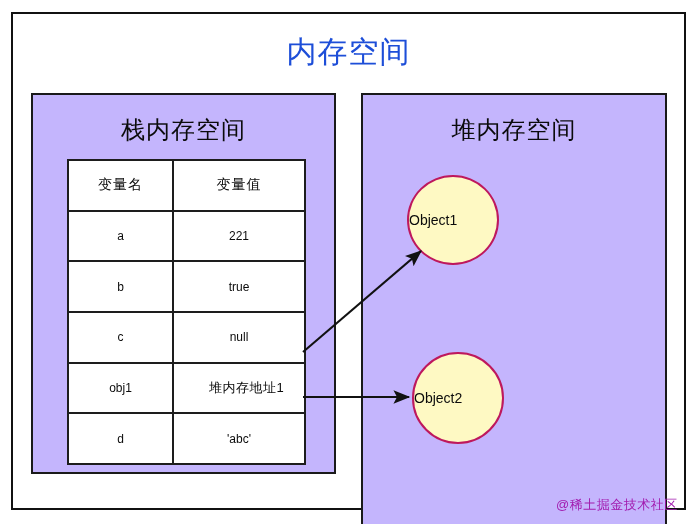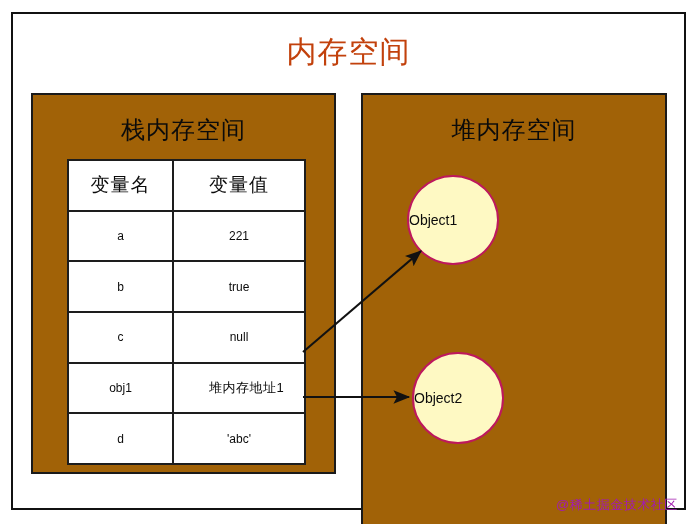--- a/index.html
+++ b/index.html
@@ -40,30 +40,30 @@
   .main-title {
     position: absolute;
     left: 11px;
     top: 34px;
     width: 675px;
     text-align: center;
     font-size: 30px;
     line-height: 36px;
     letter-spacing: 1px;
     font-weight: 400;
-    color: #c2410c;
+    color: #1d4ed8;
     white-space: nowrap;
   }
 
   
   .region-box {
     position: absolute;
     border: 2px solid #1a1a1a;
     box-sizing: border-box;
-    background: #a16207;
+    background: #c4b5fd;
   }
   .stack-box {
     left: 31px;
     top: 93px;
     width: 305px;
     height: 381px;
   }
   .heap-box {
     left: 361px;
     top: 93px;
@@ -101,21 +101,21 @@
     font-weight: 400;
     padding: 0;
     height: 43.7px;
     color: #0b0b0b;
     background: #ffffff;
   }
   .stack-table .col-name { width: 105px; }
   .stack-table .col-val  { width: 132px; }
 
   .hdr-cell {
-    font-size: 19px;
+    font-size: 14px;
     letter-spacing: 1px;
   }
   .name-cell {
     font-size: 12px;
   }
   .val-cell {
     font-size: 12px;
   }
   .val-cell.cjk {
     font-size: 13px;

